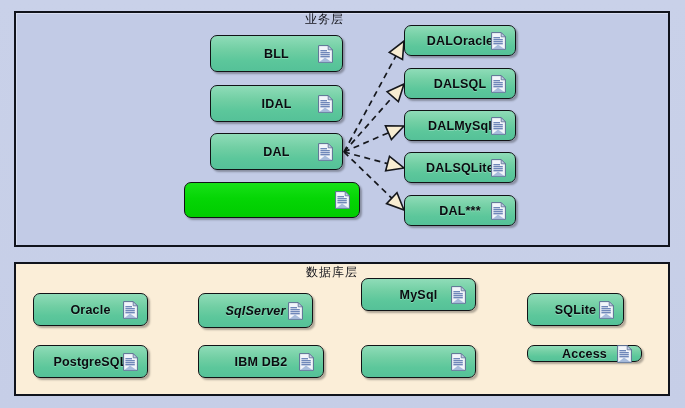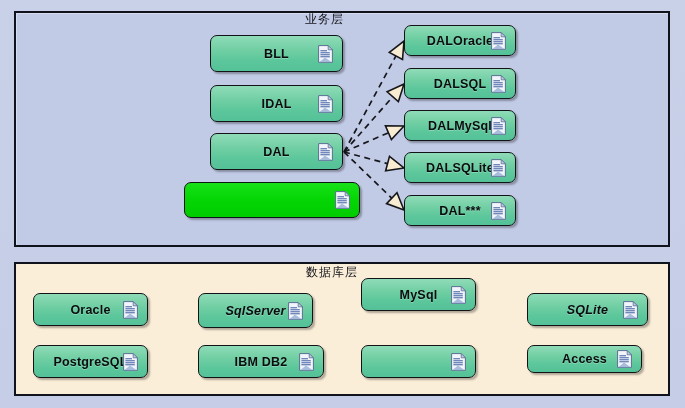--- a/index.html
+++ b/index.html
@@ -248,21 +248,21 @@
             <path d="M10.2 0.6 L14.4 4.8 H10.2 Z" fill="#c3cfe4" stroke="#5b6f92" stroke-width="0.8"></path>
             <g fill="#4f6da8">
               <rect x="2.4" y="5.2" width="6.6" height="1.1"></rect>
               <rect x="2.4" y="7.2" width="9.4" height="1.1"></rect>
               <rect x="2.4" y="9.2" width="9.4" height="1.1"></rect>
               <rect x="2.4" y="11.2" width="9.4" height="1.1"></rect>
             </g>
             <path d="M1.2 17.2 L7.0 12.6 L13.8 17.2 Z" fill="#9bb2d6" opacity="0.85"></path>
           </svg></span>
       </div>
-      <div class="node" style="left: 527px; top: 293px; width: 121px; height: 33px; font-style: italic;">
+      <div class="node" style="left: 527px; top: 293px; width: 97px; height: 33px;">
         <span class="label">SQLite</span>
         <span class="doc-icon"><svg viewBox="0 0 15 18" width="15" height="18">
             <path d="M0.6 0.6 H10.2 L14.4 4.8 V17.4 H0.6 Z" fill="#f2f5fb" stroke="#5b6f92" stroke-width="1"></path>
             <path d="M10.2 0.6 L14.4 4.8 H10.2 Z" fill="#c3cfe4" stroke="#5b6f92" stroke-width="0.8"></path>
             <g fill="#4f6da8">
               <rect x="2.4" y="5.2" width="6.6" height="1.1"></rect>
               <rect x="2.4" y="7.2" width="9.4" height="1.1"></rect>
               <rect x="2.4" y="9.2" width="9.4" height="1.1"></rect>
               <rect x="2.4" y="11.2" width="9.4" height="1.1"></rect>
             </g>
@@ -303,21 +303,21 @@
             <path d="M10.2 0.6 L14.4 4.8 H10.2 Z" fill="#c3cfe4" stroke="#5b6f92" stroke-width="0.8"></path>
             <g fill="#4f6da8">
               <rect x="2.4" y="5.2" width="6.6" height="1.1"></rect>
               <rect x="2.4" y="7.2" width="9.4" height="1.1"></rect>
               <rect x="2.4" y="9.2" width="9.4" height="1.1"></rect>
               <rect x="2.4" y="11.2" width="9.4" height="1.1"></rect>
             </g>
             <path d="M1.2 17.2 L7.0 12.6 L13.8 17.2 Z" fill="#9bb2d6" opacity="0.85"></path>
           </svg></span>
       </div>
-      <div class="node" style="left: 527px; top: 345px; width: 115px; height: 28px;">
+      <div class="node" style="left: 527px; top: 345px; width: 115px; height: 17px;">
         <span class="label">Access</span>
         <span class="doc-icon"><svg viewBox="0 0 15 18" width="15" height="18">
             <path d="M0.6 0.6 H10.2 L14.4 4.8 V17.4 H0.6 Z" fill="#f2f5fb" stroke="#5b6f92" stroke-width="1"></path>
             <path d="M10.2 0.6 L14.4 4.8 H10.2 Z" fill="#c3cfe4" stroke="#5b6f92" stroke-width="0.8"></path>
             <g fill="#4f6da8">
               <rect x="2.4" y="5.2" width="6.6" height="1.1"></rect>
               <rect x="2.4" y="7.2" width="9.4" height="1.1"></rect>
               <rect x="2.4" y="9.2" width="9.4" height="1.1"></rect>
               <rect x="2.4" y="11.2" width="9.4" height="1.1"></rect>
             </g>

